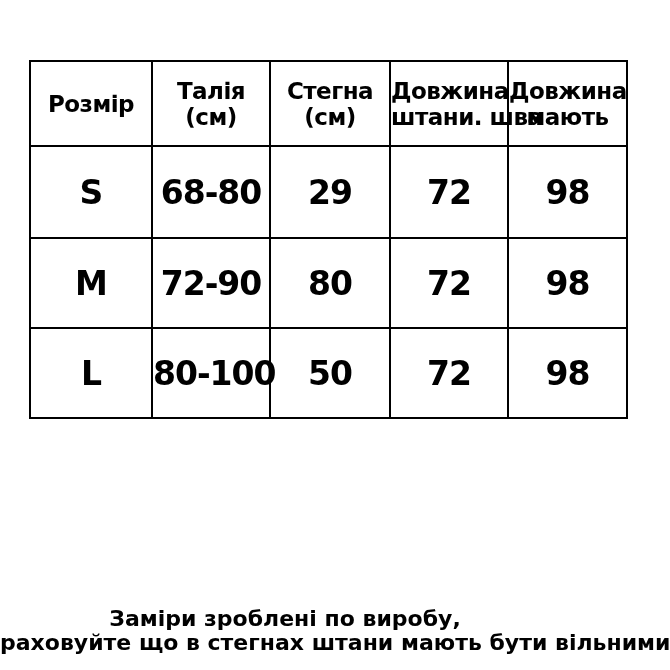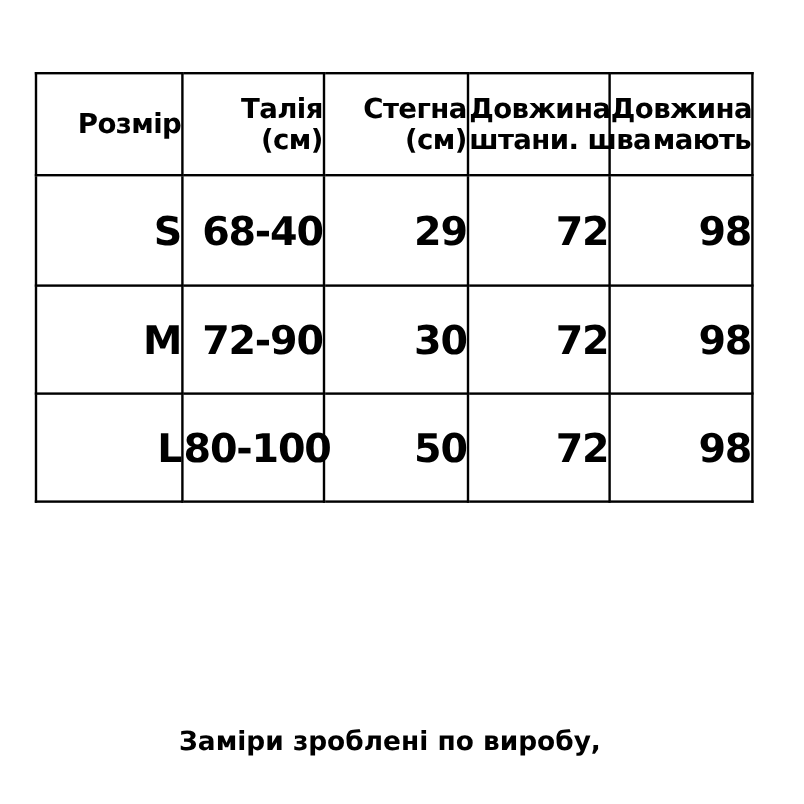--- a/index.html
+++ b/index.html
@@ -19,21 +19,21 @@
   table.size-chart {
     position: absolute;
     left: 29px;
     top: 60px;
     border-collapse: collapse;
     table-layout: fixed;
     width: 597px;
   }
   table.size-chart td {
     border: 2px solid #000000;
-    text-align: right;
+    text-align: center;
     vertical-align: middle;
     font-weight: bold;
     padding: 0;
     background: transparent;
   }
   tr.header-row {
     height: 85px;
   }
   tr.header-row td {
     font-size: 23px;
@@ -55,21 +55,20 @@
   tr.data-row-l { height: 90px; }
   .note {
     position: absolute;
     top: 607px;
     left: 0;
     width: 570px;
     text-align: center;
     font-weight: bold;
     font-size: 22px;
     line-height: 24px;
-    padding-left: 40px;
   }
   .note-line {
     display: block;
     white-space: nowrap;
   }
 </style>
 </head>
 <body>
 
 <div class="screen">
@@ -100,41 +99,42 @@
           <span class="hdr-line">штани. шва</span>
         </td>
         <td>
           <span class="hdr-line">Довжина</span>
           <span class="hdr-line">мають</span>
         </td>
       </tr>
 
       <tr class="data-row data-row-s">
         <td>S</td>
-        <td>68-40</td>
+        <td>68-80</td>
         <td>29</td>
         <td>72</td>
         <td>98</td>
       </tr>
 
       <tr class="data-row data-row-m">
         <td>M</td>
         <td>72-90</td>
-        <td>30</td>
+        <td>80</td>
         <td>72</td>
         <td>98</td>
       </tr>
 
       <tr class="data-row data-row-l">
         <td>L</td>
         <td>80-100</td>
         <td>50</td>
         <td>72</td>
         <td>98</td>
       </tr>
     </tbody>
   </table>
 
   <div class="note">
     <span class="note-line">Заміри зроблені по виробу,</span>
+    <span class="note-line">раховуйте що в стегнах штани мають бути вільними</span>
   </div>
 
 </div>
 
 </body></html>

